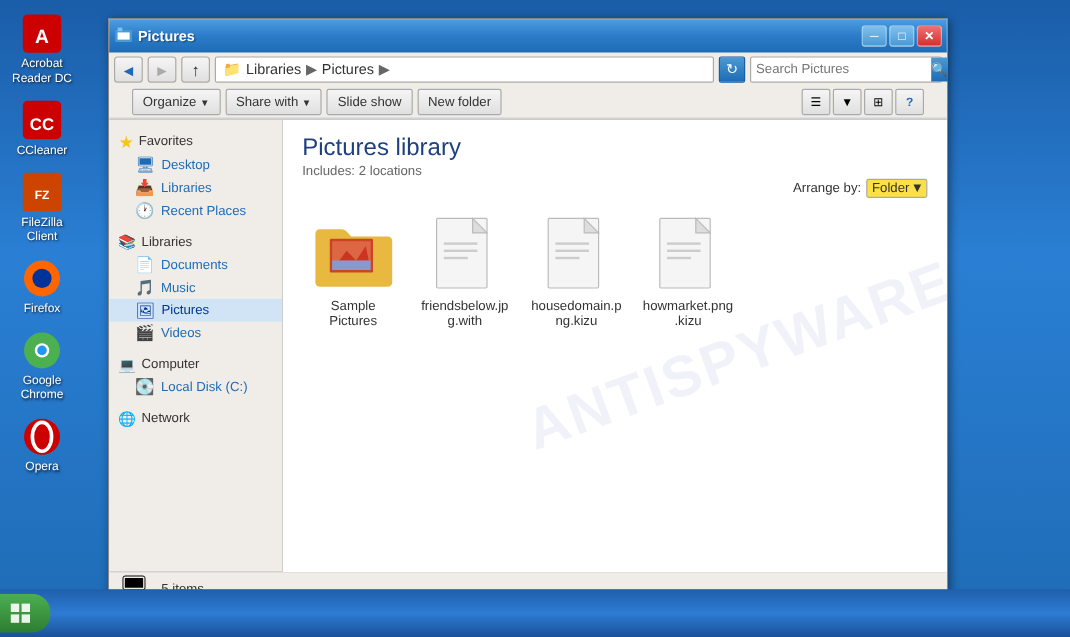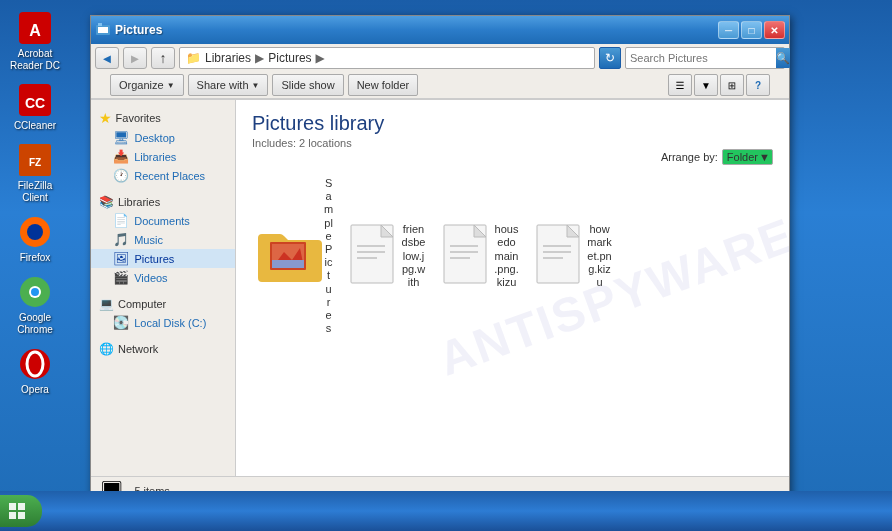--- a/index.html
+++ b/index.html
@@ -359,39 +359,40 @@
       display: flex;
       justify-content: flex-end;
       align-items: center;
       gap: 4px;
       margin-bottom: 8px;
       font-size: 11px;
       color: #333;
     }
 
     .arrange-dropdown {
-      background: #22c55e;
+      background: #fde047;
       border: 1px solid #aaa;
       border-radius: 2px;
       padding: 1px 14px 1px 4px;
       font-size: 11px;
       cursor: pointer;
       position: relative;
     }
 
     
     .file-grid {
       display: flex;
       flex-wrap: wrap;
       gap: 8px;
       align-content: flex-start;
     }
 
     .file-item {
       display: flex;
+      flex-direction: column;
       align-items: center;
       width: 85px;
       cursor: pointer;
       padding: 4px;
     }
 
     .file-icon {
       width: 68px;
       height: 68px;
       display: flex;

